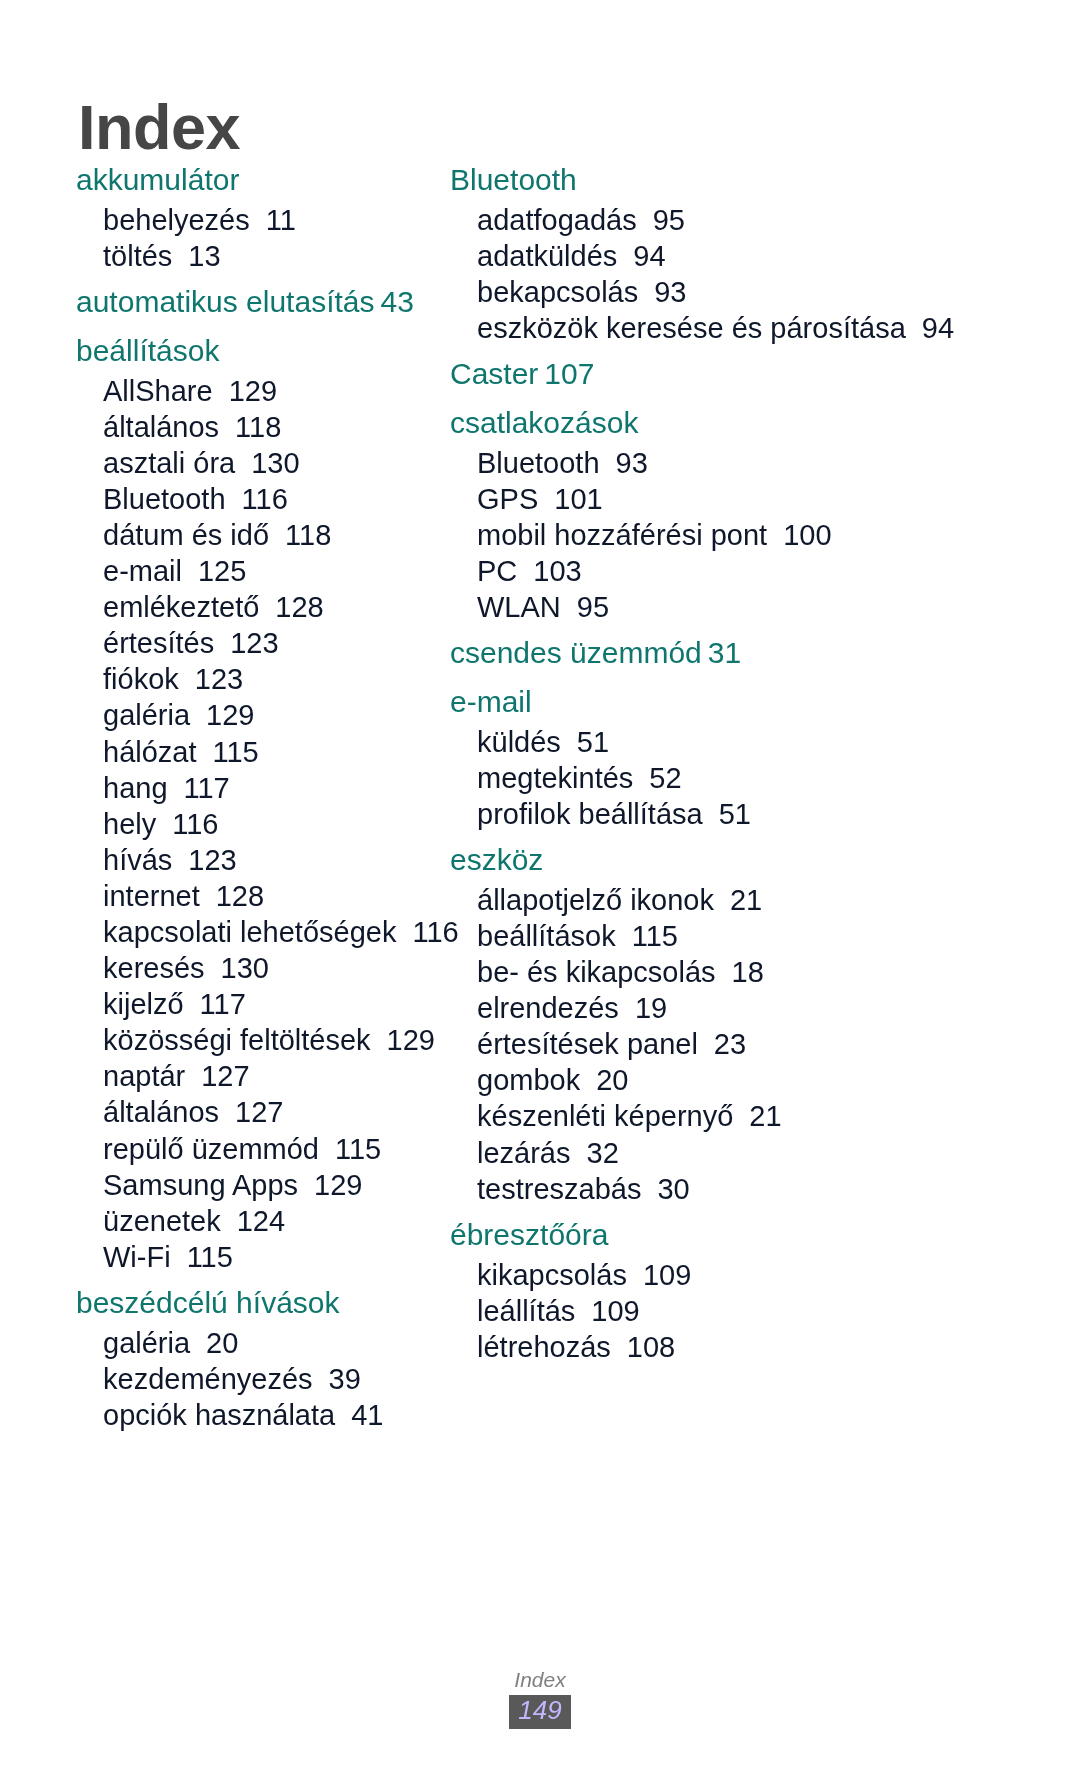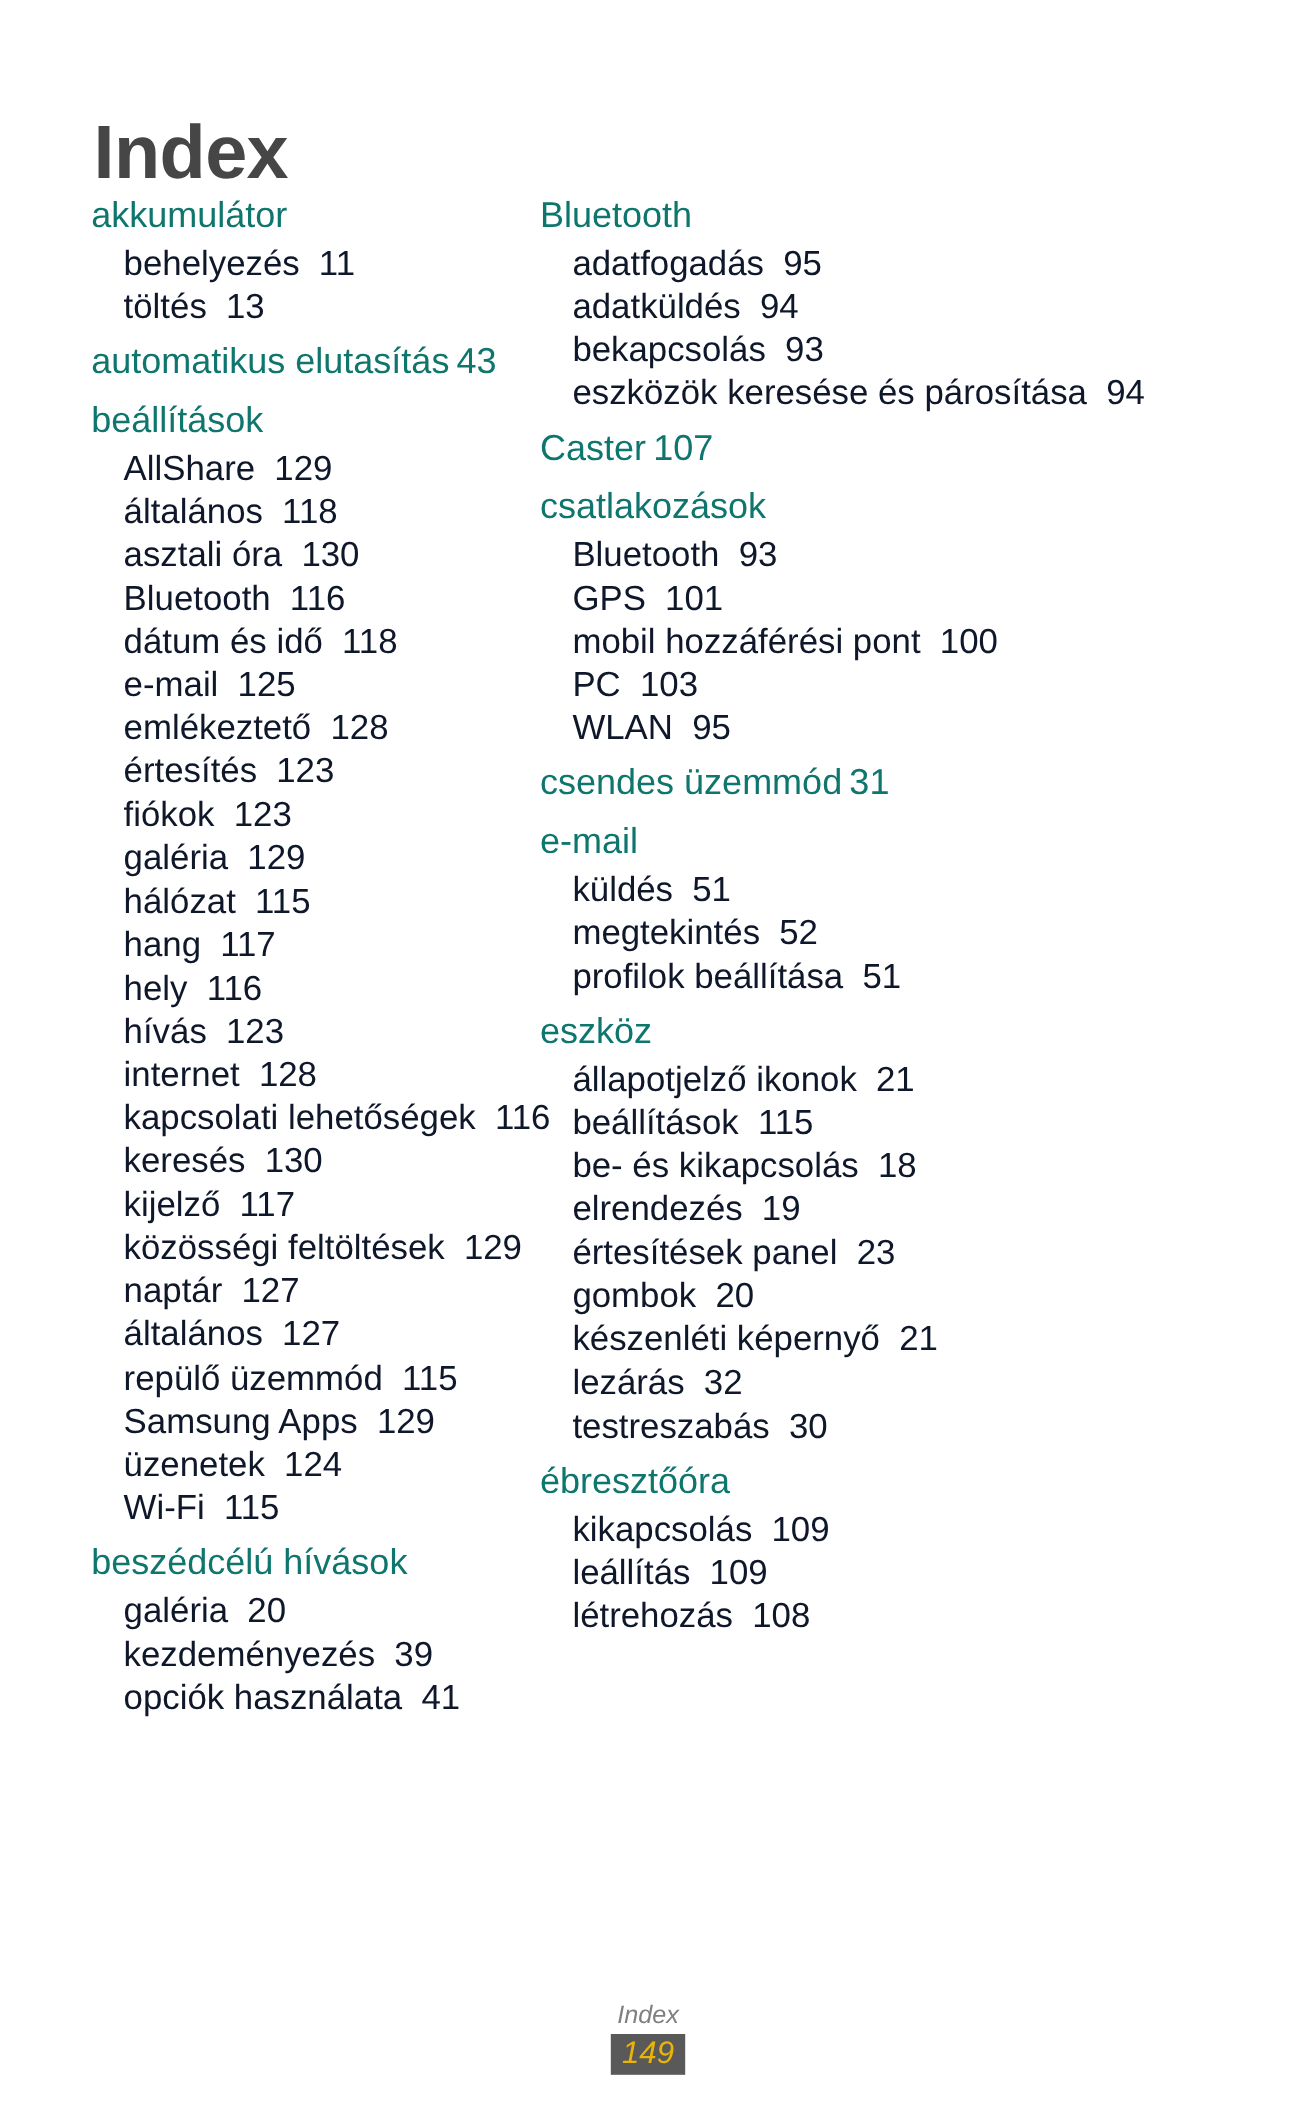--- a/index.html
+++ b/index.html
@@ -105,21 +105,21 @@
   .footer-label {
     font-size: 21px;
     font-style: italic;
     color: #808080;
     line-height: 1.2;
     margin-bottom: 3px;
   }
   .page-number {
     display: inline-block;
     background: #595959;
-    color: #eab308;
+    color: #c4b5fd;
     font-style: italic;
     font-size: 26px;
     font-weight: normal;
     padding: 1px 9px 3px 9px;
     line-height: 1.15;
   }
 </style>
 </head>
 <body>
 

